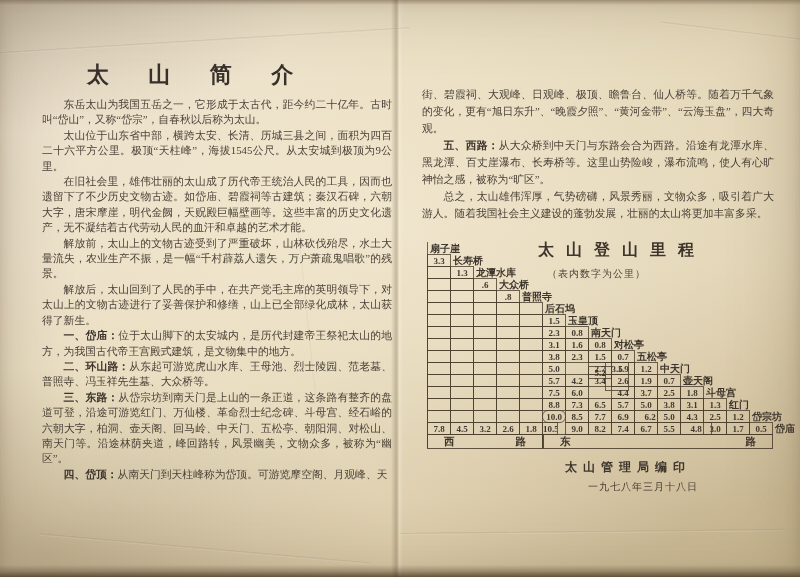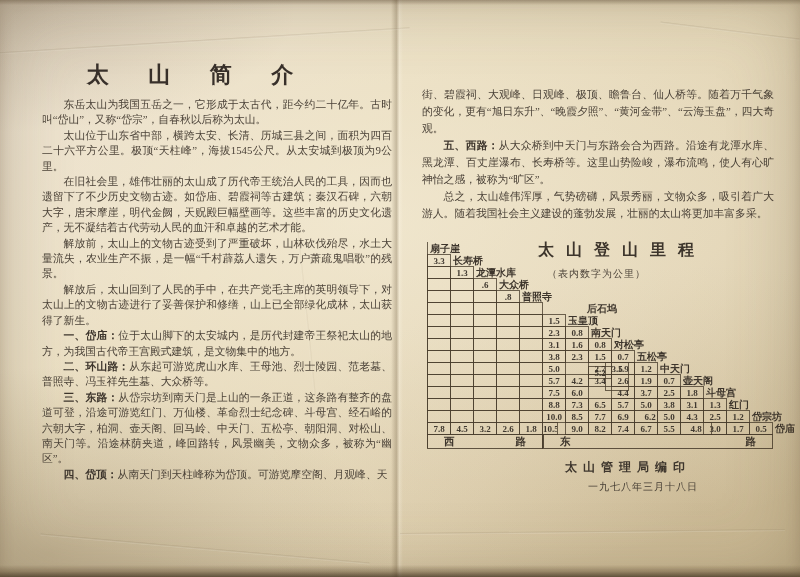--- a/index.html
+++ b/index.html
@@ -116,21 +116,21 @@
           <div class="mcell" style="left: 29px; top: 290px; width: 24px; height: 13px; line-height: 12px;"></div>
           <div class="mcell" style="left: 52px; top: 290px; width: 24px; height: 13px; line-height: 12px;"></div>
           <div class="mcell" style="left: 75px; top: 290px; width: 24px; height: 13px; line-height: 12px;"></div>
           <div class="mcell" style="left: 98px; top: 290px; width: 24px; height: 13px; line-height: 12px;">.8</div>
           <div class="mlabel" style="left: 124px; top: 291px;">普照寺</div>
           <div class="mcell" style="left: 29px; top: 302px; width: 24px; height: 13px; line-height: 12px;"></div>
           <div class="mcell" style="left: 52px; top: 302px; width: 24px; height: 13px; line-height: 12px;"></div>
           <div class="mcell" style="left: 75px; top: 302px; width: 24px; height: 13px; line-height: 12px;"></div>
           <div class="mcell" style="left: 98px; top: 302px; width: 24px; height: 13px; line-height: 12px;"></div>
           <div class="mcell" style="left: 121px; top: 302px; width: 24px; height: 13px; line-height: 12px;"></div>
-          <div class="mlabel" style="left: 147px; top: 303px; margin-left: 42px;">后石坞</div>
+          <div class="mlabel" style="left: 147px; top: 303px;">后石坞</div>
           <div class="mcell" style="left: 29px; top: 314px; width: 24px; height: 13px; line-height: 12px;"></div>
           <div class="mcell" style="left: 52px; top: 314px; width: 24px; height: 13px; line-height: 12px;"></div>
           <div class="mcell" style="left: 75px; top: 314px; width: 24px; height: 13px; line-height: 12px;"></div>
           <div class="mcell" style="left: 98px; top: 314px; width: 24px; height: 13px; line-height: 12px;"></div>
           <div class="mcell" style="left: 121px; top: 314px; width: 24px; height: 13px; line-height: 12px;"></div>
           <div class="mcell" style="left: 144px; top: 314px; width: 24px; height: 13px; line-height: 12px;">1.5</div>
           <div class="mlabel" style="left: 170px; top: 315px;">玉皇顶</div>
           <div class="mcell" style="left: 29px; top: 326px; width: 24px; height: 13px; line-height: 12px;"></div>
           <div class="mcell" style="left: 52px; top: 326px; width: 24px; height: 13px; line-height: 12px;"></div>
           <div class="mcell" style="left: 75px; top: 326px; width: 24px; height: 13px; line-height: 12px;"></div>
@@ -206,21 +206,21 @@
           <div class="mcell" style="left: 236px; top: 398px; width: 24px; height: 13px; line-height: 12px;">5.0</div>
           <div class="mcell" style="left: 259px; top: 398px; width: 24px; height: 13px; line-height: 12px;">3.8</div>
           <div class="mcell" style="left: 282px; top: 398px; width: 24px; height: 13px; line-height: 12px;">3.1</div>
           <div class="mcell" style="left: 305px; top: 398px; width: 24px; height: 13px; line-height: 12px;">1.3</div>
           <div class="mlabel" style="left: 331px; top: 399px;">红门</div>
           <div class="mcell" style="left: 29px; top: 410px; width: 24px; height: 13px; line-height: 12px;"></div>
           <div class="mcell" style="left: 52px; top: 410px; width: 24px; height: 13px; line-height: 12px;"></div>
           <div class="mcell" style="left: 75px; top: 410px; width: 24px; height: 13px; line-height: 12px;"></div>
           <div class="mcell" style="left: 98px; top: 410px; width: 24px; height: 13px; line-height: 12px;"></div>
           <div class="mcell" style="left: 121px; top: 410px; width: 24px; height: 13px; line-height: 12px;"></div>
-          <div class="mcell" style="left: 144px; top: 410px; width: 24px; height: 13px; line-height: 12px;">10.0</div>
+          <div class="mcell" style="left: 144px; top: 410px; width: 24px; height: 13px; line-height: 12px; border-radius: 6px;">10.0</div>
           <div class="mcell" style="left: 167px; top: 410px; width: 24px; height: 13px; line-height: 12px;">8.5</div>
           <div class="mcell" style="left: 190px; top: 410px; width: 24px; height: 13px; line-height: 12px;">7.7</div>
           <div class="mcell" style="left: 213px; top: 410px; width: 24px; height: 13px; line-height: 12px;">6.9</div>
           <div class="mcell" style="left: 236px; top: 410px; width: 24px; height: 13px; line-height: 12px; padding-left: 8px;">6.2</div>
           <div class="mcell" style="left: 259px; top: 410px; width: 24px; height: 13px; line-height: 12px;">5.0</div>
           <div class="mcell" style="left: 282px; top: 410px; width: 24px; height: 13px; line-height: 12px;">4.3</div>
           <div class="mcell" style="left: 305px; top: 410px; width: 24px; height: 13px; line-height: 12px;">2.5</div>
           <div class="mcell" style="left: 328px; top: 410px; width: 24px; height: 13px; line-height: 12px;">1.2</div>
           <div class="mlabel" style="left: 354px; top: 411px;">岱宗坊</div>
           <div class="mcell" style="left: 29px; top: 422px; width: 24px; height: 13px; line-height: 12px;">7.8</div>

